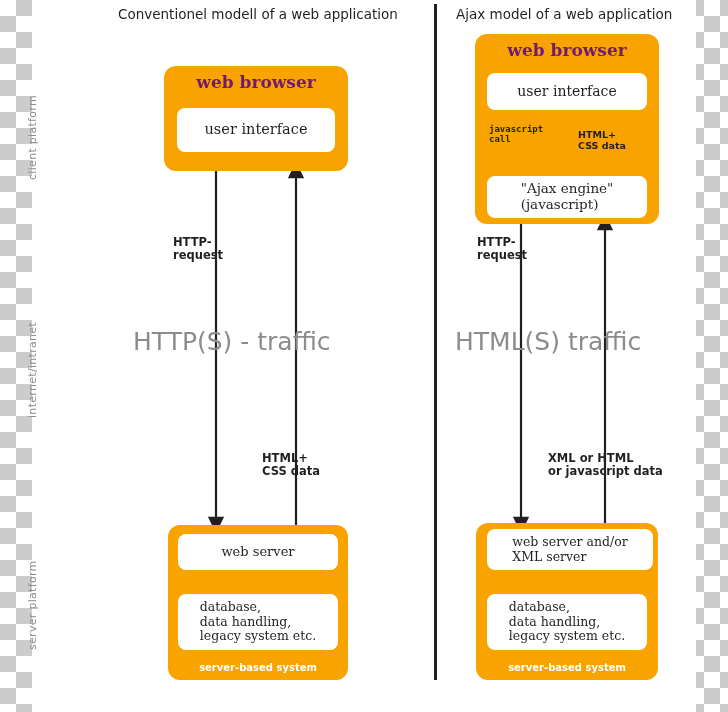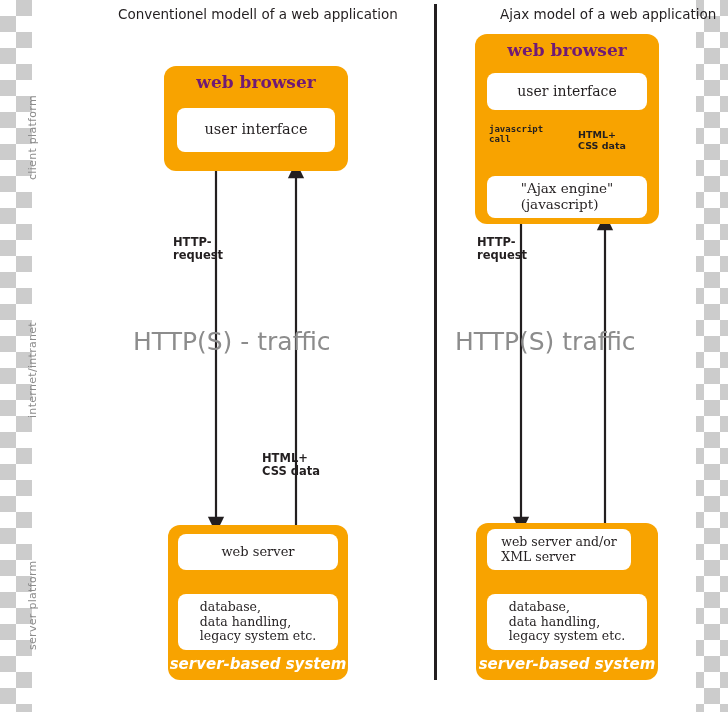--- a/index.html
+++ b/index.html
@@ -77,23 +77,22 @@
     text-align: center;
     font-weight: bold;
     color: #701a75;
     font-family: "DejaVu Serif", serif;
   }
   .panel-footer {
     position: absolute;
     width: 100%;
     text-align: center;
     font-weight: bold;
-    font-style: italic;
     color: #ffffff;
-    font-size: 15px;
+    font-size: 10px;
     font-family: "DejaVu Sans", sans-serif;
     margin-top: 32px;
   }
 
   
   .wbox {
     position: absolute;
     background: #ffffff;
     border-radius: 8px;
     box-sizing: border-box;
@@ -164,28 +163,28 @@
     <line x1="605" y1="525" x2="605" y2="222" stroke="#231f20" stroke-width="2.2" marker-end="url(#ah)"></line>
 
     <line x1="521" y1="570" x2="521" y2="594" stroke="#231f20" stroke-width="2.2" marker-end="url(#ah)"></line>
 
     <line x1="605" y1="594" x2="605" y2="570" stroke="#231f20" stroke-width="2.2" marker-end="url(#ah)"></line>
   </svg>
 
   <div class="divider" style="left:434px; top:4px; height:676px;"></div>
 
   <div class="title" style="left:118px; top:6px;">Conventionel modell of a web application</div>
-  <div class="title" style="left:456px; top:6px;margin-left:44px;">Ajax model of a web application</div>
+  <div class="title" style="left:456px; top:6px;">Ajax model of a web application</div>
 
   <div class="vlabel" style="left:26px; top:180px;">client platform</div>
   <div class="vlabel" style="left:26px; top:418px;">internet/intranet</div>
   <div class="vlabel" style="left:26px; top:650px;">server platform</div>
 
   <div class="traffic" style="left:133px; top:327px;">HTTP(S) - traffic</div>
-  <div class="traffic" style="left:455px; top:327px;">HTTP(S) traffic</div>
+  <div class="traffic" style="left:455px; top:327px;">HTML(S) traffic</div>
 
   <div class="panel" style="left:164px; top:66px; width:184px; height:105px;">
     <div class="panel-title" style="top:6px; font-size:17px;">web browser</div>
   </div>
   <div class="wbox" style="left:177px; top:108px; width:158px; height:44px; font-size:14.5px;">user interface</div>
 
   <div class="panel" style="left:168px; top:525px; width:180px; height:155px;">
     <div class="panel-footer" style="bottom:7px;">server-based system</div>
   </div>
   <div class="wbox" style="left:178px; top:534px; width:160px; height:36px; font-size:13px;">web server</div>
@@ -205,20 +204,22 @@
 (javascript)</div>
 
   <div class="conn-label mono" style="left:489px; top:124px; width:66px;">javascript
 call</div>
   <div class="conn-label small" style="left:578px; top:130px; width:66px;">HTML+
 CSS data</div>
 
   <div class="panel" style="left:476px; top:523px; width:182px; height:157px;">
     <div class="panel-footer" style="bottom:7px;">server-based system</div>
   </div>
-  <div class="wbox" style="left:487px; top:529px; width:144px; height:41px; font-size:12.5px; white-space:pre-line;">web server and/or
+  <div class="wbox" style="left:487px; top:529px; width:166px; height:41px; font-size:12.5px; white-space:pre-line;">web server and/or
 XML server</div>
   <div class="wbox" style="left:487px; top:594px; width:160px; height:56px; font-size:12.5px; white-space:pre-line;">database,
 data handling,
 legacy system etc.</div>
 
   <div class="conn-label" style="left:477px; top:236px; width:88px;">HTTP-request</div>
+  <div class="conn-label" style="left:548px; top:452px; width:123px;">XML or HTML
+or javascript data</div>
 </div>
 
 </body></html>

